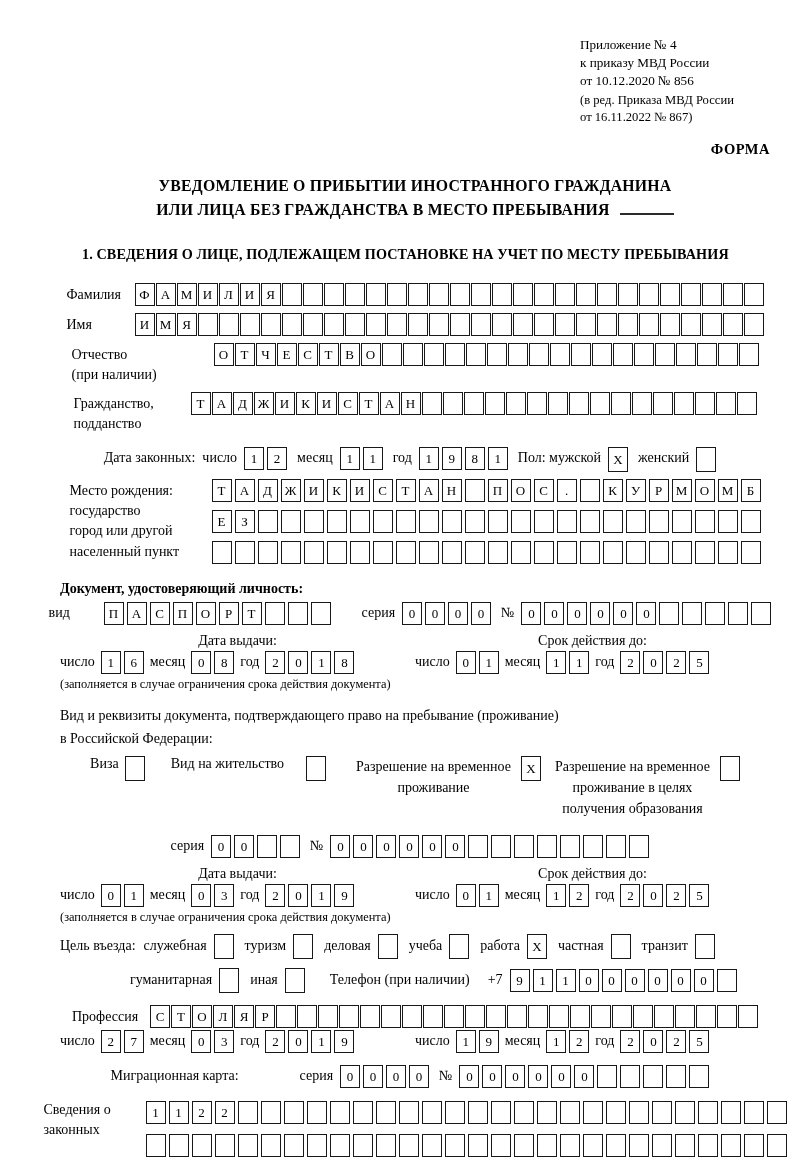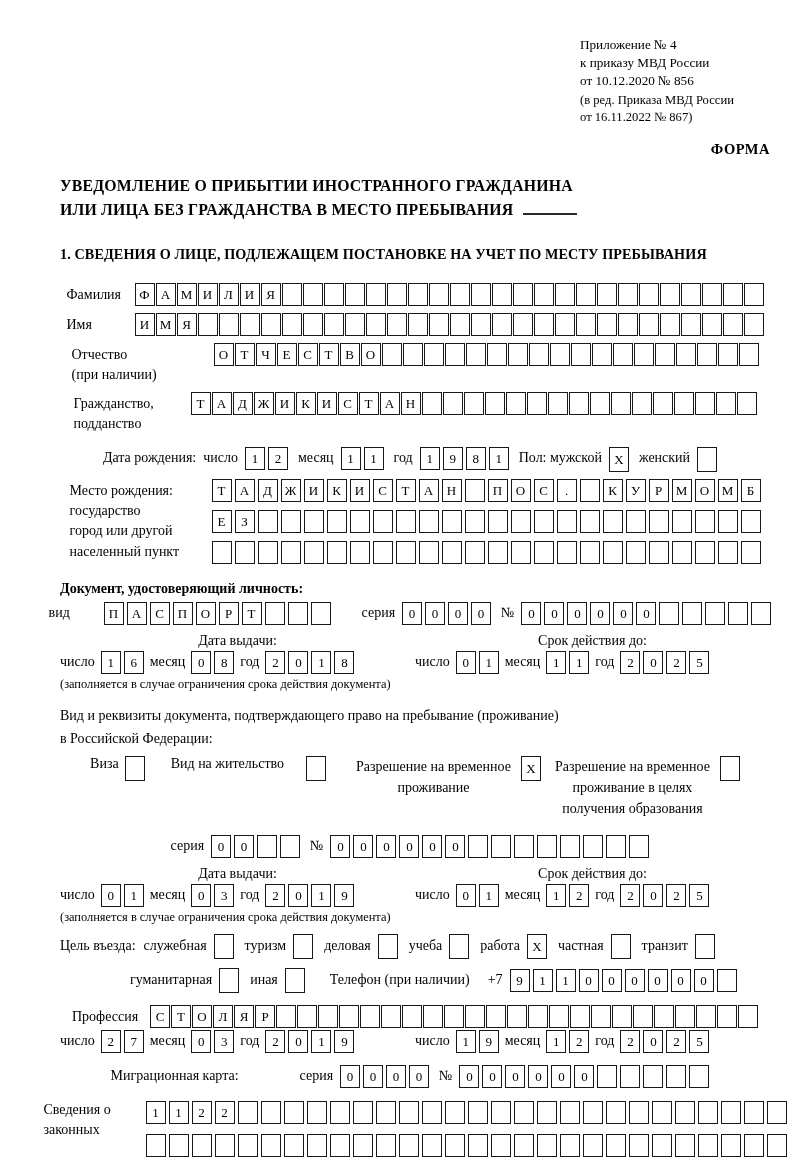--- a/index.html
+++ b/index.html
@@ -4,23 +4,23 @@
 <style>
   html,body{margin:0;padding:0;background:#ffffff;}
   body{width:800px;min-height:1163px;font-family:"Liberation Serif","DejaVu Serif",serif;color:#000;font-size:14px;}
   .page{box-sizing:border-box;width:800px;min-height:1163px;padding:36px 30px 24px 60px;position:relative;background:#fff;}
 
   
   .appendix{margin-left:auto;width:190px;line-height:1.35;font-size:13.2px;}
   .appendix .amend{font-size:12.6px;margin-top:3px;line-height:1.3;}
   .forma{text-align:right;font-weight:bold;font-size:14.5px;margin-top:16px;letter-spacing:.5px;}
 
-  .title{font-weight:bold;text-align:left;font-size:15.8px;line-height:1.5;margin-top:16px;letter-spacing:.2px;}
+  .title{font-weight:bold;text-align:center;font-size:15.8px;line-height:1.5;margin-top:16px;letter-spacing:.2px;}
   .blank-line{display:inline-block;width:54px;border-bottom:2px solid #2b2b2b;height:12px;margin-left:10px;}
-  .sec-heading{font-weight:bold;font-size:14.2px;margin-top:24px;white-space:nowrap;letter-spacing:.1px;}
+  .sec-heading{font-weight:bold;font-size:14.2px;margin-top:24px;white-space:nowrap;letter-spacing:.1px;margin-left:22px;}
 
   
   .frow{display:flex;align-items:flex-start;margin-top:7px;justify-content:center;}
   .lbl{flex:none;line-height:1.45;padding-top:2px;}
   .w68{width:68px;} .w140{width:142px;} .w115{width:117px;} .w48{width:48px;} .w76{width:78px;}
   .sub{flex:none;padding-top:3px;}
 
   
   .boxes{display:inline-flex;gap:1px;flex:none;}
   .g3{gap:3px;} 
@@ -224,21 +224,21 @@
         <span class="cell"></span>
         <span class="cell"></span>
         <span class="cell"></span>
         <span class="cell"></span>
         <span class="cell"></span>
         <span class="cell"></span>
       </span>
   </div>
 
   <div class="frow inline-row mt12">
-    <span class="sub">Дата рождения:</span>
+    <span class="sub">Дата законных:</span>
     <span class="sub">число</span>
     <span class="boxes g3">
         <span class="cell">1</span>
         <span class="cell">2</span>
       </span>
     <span class="sub">месяц</span>
     <span class="boxes g3">
         <span class="cell">1</span>
         <span class="cell">1</span>
       </span>

